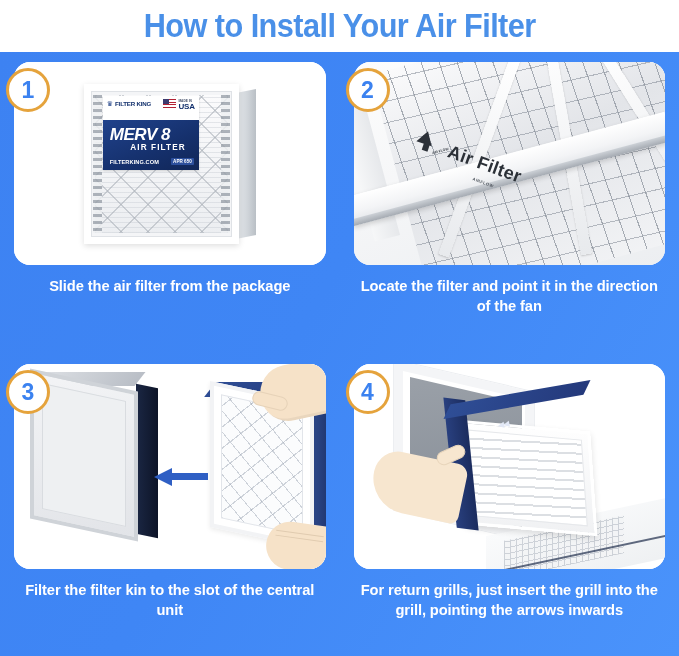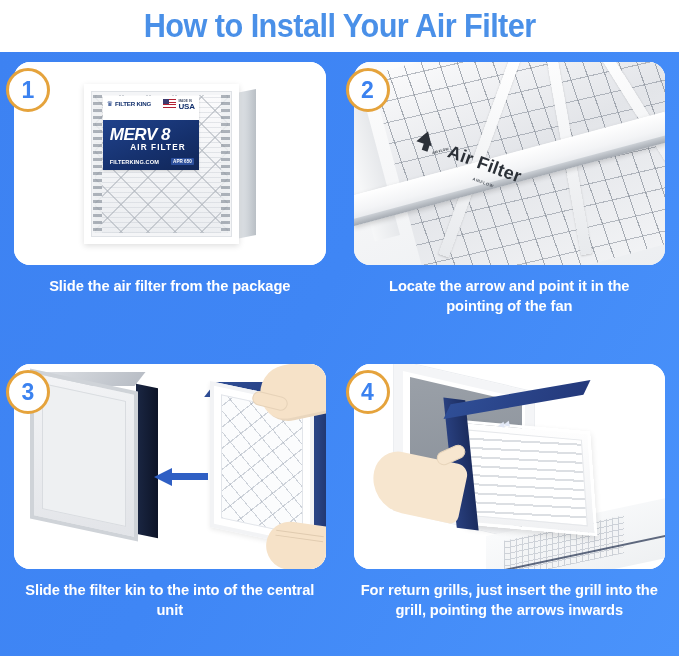--- a/index.html
+++ b/index.html
@@ -388,21 +388,21 @@
           <div class="p2-rail-v"></div>
           <div class="p2-rail-h"></div>
           <div class="p2-rail-edge"></div>
           <div class="p2-arrow"></div>
           <div class="p2-arrowtail"></div>
           <div class="p2-tiny">AIR FLOW</div>
           <div class="p2-airfilter">Air Filter</div>
           <div class="p2-sub">AIRFLOW</div>
         </div>
       </div>
-      <div class="caption">Locate the arrow and point it in the pointing of the fan</div>
+      <div class="caption">Locate the filter and point it in the direction of the fan</div>
     </div>
 
     <div class="panel row2">
       <div class="badge">3</div>
       <div class="card">
         <div class="ill3">
           <div class="i3-unit-top"></div>
           <div class="i3-unit-depth"></div>
           <div class="i3-unit-face">
             <div class="i3-unit-inner"></div>
@@ -412,21 +412,21 @@
           <div class="i3-filter-depth"></div>
           <div class="i3-filter-face">
             <div class="i3-mesh"></div>
           </div>
           <div class="i3-arrow"></div>
           <div class="i3-hand-top"></div>
           <div class="i3-finger"></div>
           <div class="i3-hand-bot"></div>
         </div>
       </div>
-      <div class="caption">Slide the filter kin to the into of the central unit</div>
+      <div class="caption">Filter the filter kin to the slot of the central unit</div>
     </div>
 
     <div class="panel row2">
       <div class="badge">4</div>
       <div class="card">
         <div class="ill4">
           <div class="i4-wall"></div>
           <div class="i4-cavity"></div>
           <div class="i4-ceiling"></div>
           <div class="i4-ceil-grid"></div>

